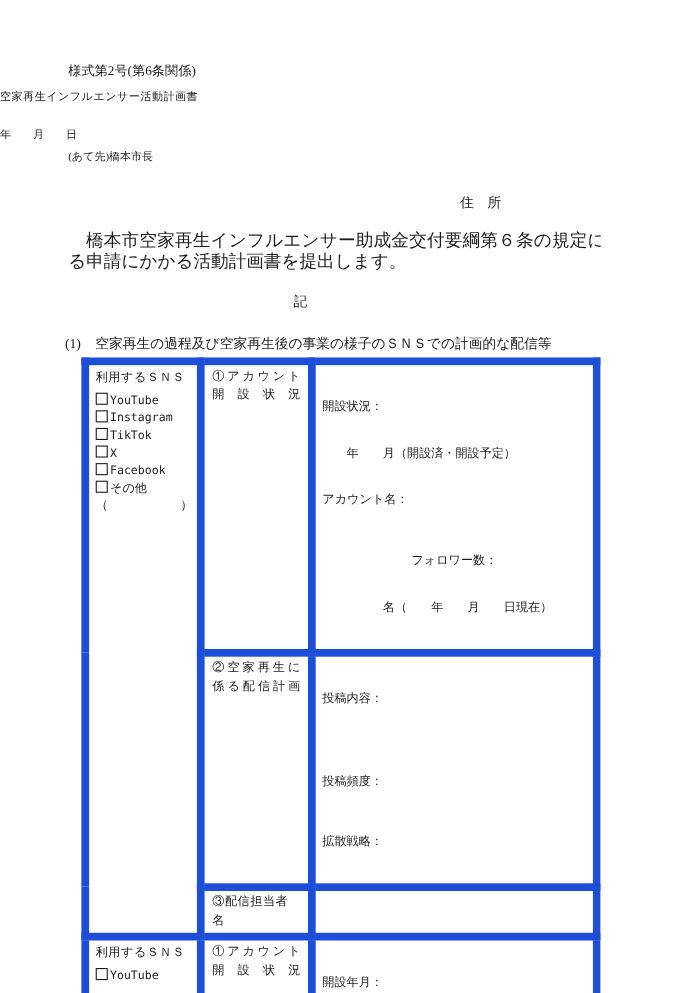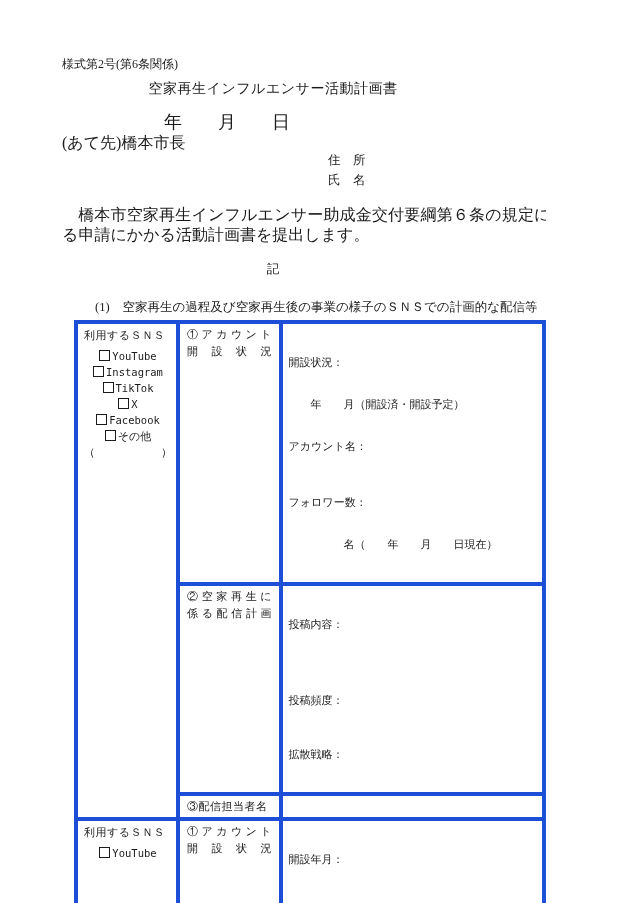--- a/index.html
+++ b/index.html
@@ -4,73 +4,72 @@
 <style>
   html,body { margin:0; padding:0; }
   body {
     width:630px; height:903px; background:#ffffff; color:#1b1b1b;
     font-family:"Liberation Serif","DejaVu Serif",serif;
     -webkit-font-smoothing:antialiased;
   }
   .page { width:546px; height:903px; overflow:hidden; box-sizing:border-box; padding-top:56px; }
 
   .form-number { margin-left:62px; font-size:12px; line-height:17px; }
-  .doc-title   { text-align:center; font-size:14px; line-height:17px; margin-top:7px; letter-spacing:0.5px; }
-  .date-line   { text-align:center; padding-right:92px; font-size:18px; line-height:17px; margin-top:17px; }
-  .addressee   { margin-left:62px; font-size:16px; line-height:17px; margin-top:3px; }
+  .doc-title   { font-size:10px; line-height:17px; margin-top:7px; letter-spacing:0.5px; }
+  .date-line   { text-align:left; padding-right:92px; font-size:10px; line-height:17px; margin-top:17px; }
+  .addressee   { margin-left:62px; font-size:10px; line-height:17px; margin-top:3px; }
 
-  .applicant   { margin-left:328px; margin-top:0; font-size:12.5px; line-height:19.5px; }
+  .applicant   { margin-left:328px; margin-top:24px; font-size:12.5px; line-height:19.5px;text-align:center; }
 
   .declaration { margin-left:62px; width:505px; margin-top:15px; font-size:16px; line-height:19.5px; text-align:justify; }
 
   .record      { text-align:center; font-size:12.5px; line-height:17px; margin-top:17px; }
 
-  .section-heading { margin-left:95px; margin-top:21px; font-size:12.5px; line-height:17px; }
+  .section-heading { margin-left:59px; margin-top:21px; font-size:12.5px; line-height:17px; }
   .section-heading .num { margin-right:13px; }
 
   table.sns-table { border-collapse:collapse; table-layout:fixed; margin:4px 0 0 74px; font-size:11px; }
-  table.sns-table td { border:4px solid #1d4ed8; box-sizing:border-box; vertical-align:top; }
+  table.sns-table td { border:7px solid #1d4ed8; box-sizing:border-box; vertical-align:top; }
 
   .row-account-1 { height:86px; }
   .row-plan-1    { height:112px; }
   .row-manager-1 { height:25px;margin-top:11px; }
   .row-account-2 { height:92px; }
 
   td.sns-cell { vertical-align:middle; padding:3px 4px 3px 6px; line-height:16px; }
   .sns-label { letter-spacing:0.5px; margin-bottom:5px; }
-  .sns-item  { white-space:nowrap;text-align:center; }
+  .sns-item  { white-space:nowrap; }
   .sns-item .latin { font-family:"DejaVu Sans Mono",monospace; font-size:10.5px; }
   .cb { display:inline-block; width:9px; height:9px; border:1px solid #1b1b1b; margin-right:2px; vertical-align:-1px; }
   .sns-other-parens { white-space:pre; }
 
   td.label-cell { vertical-align:middle; padding:2px 7px; line-height:17px; }
   .jline { text-align:justify; text-align-last:justify; }
   .manager-line { letter-spacing:0.5px; }
 
   td.content-cell { padding:3px 6px; line-height:14px; white-space:pre-wrap; }
-  .acc-followers { margin-top:14px; }
+  .acc-followers { margin-top:14px;text-align:center; }
   .plan-freq { margin-top:34px; }
   .plan-strategy { margin-top:12px; }
 </style>
 </head>
 <body>
 
 <div class="page">
 
   <div class="form-number">様式第2号(第6条関係)</div>
 
   <div class="doc-title">空家再生インフルエンサー活動計画書</div>
 
   <div class="date-line">年　　月　　日</div>
 
   <div class="addressee">(あて先)橋本市長</div>
 
   <div class="applicant">
     <div>住　所</div>
-    <div>氏　名</div>
   </div>
 
   <div class="declaration">　橋本市空家再生インフルエンサー助成金交付要綱第６条の規定による申請にかかる活動計画書を提出します。</div>
 
   <div class="record">記</div>
 
   <div class="section-heading">
     <span class="num">(1)</span><span>空家再生の過程及び空家再生後の事業の様子のＳＮＳでの計画的な配信等</span>
   </div>
 

